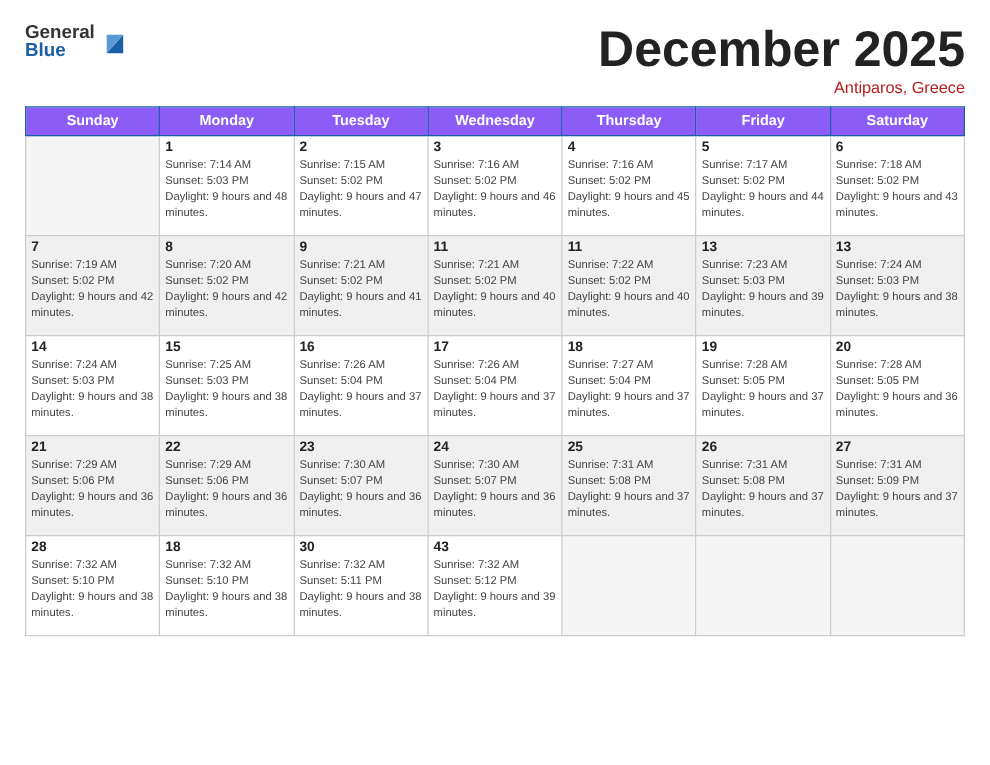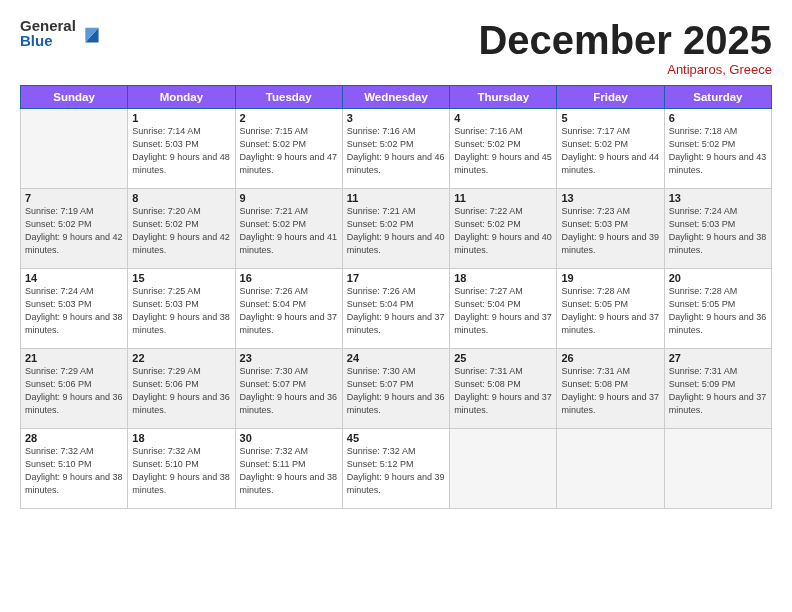--- a/index.html
+++ b/index.html
@@ -260,21 +260,21 @@
           </td>
           <td>
             <span class="day-num">18</span>
             <div class="day-detail">Sunrise: 7:32 AM<br>Sunset: 5:10 PM<br>Daylight: 9 hours and 38 minutes.</div>
           </td>
           <td>
             <span class="day-num">30</span>
             <div class="day-detail">Sunrise: 7:32 AM<br>Sunset: 5:11 PM<br>Daylight: 9 hours and 38 minutes.</div>
           </td>
           <td>
-            <span class="day-num">45</span>
+            <span class="day-num">43</span>
             <div class="day-detail">Sunrise: 7:32 AM<br>Sunset: 5:12 PM<br>Daylight: 9 hours and 39 minutes.</div>
           </td>
           <td class="empty"></td>
           <td class="empty"></td>
           <td class="empty"></td>
         </tr>
       </tbody>
   </table>
 </div>
 

